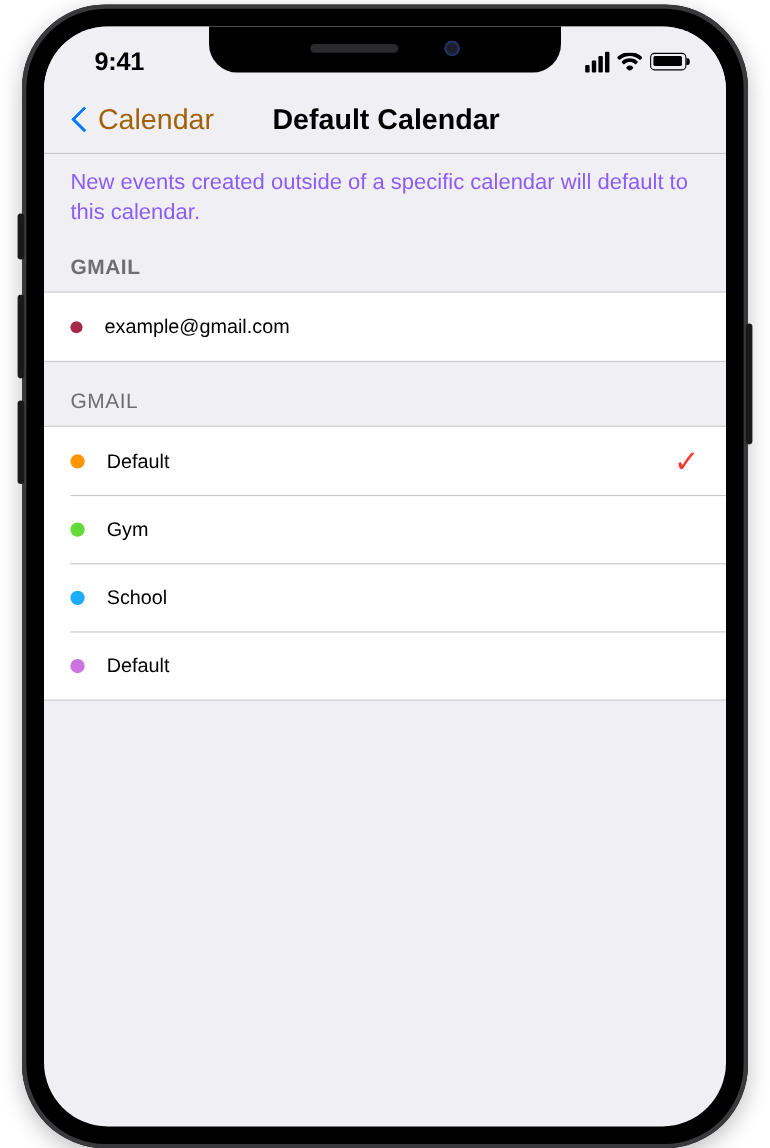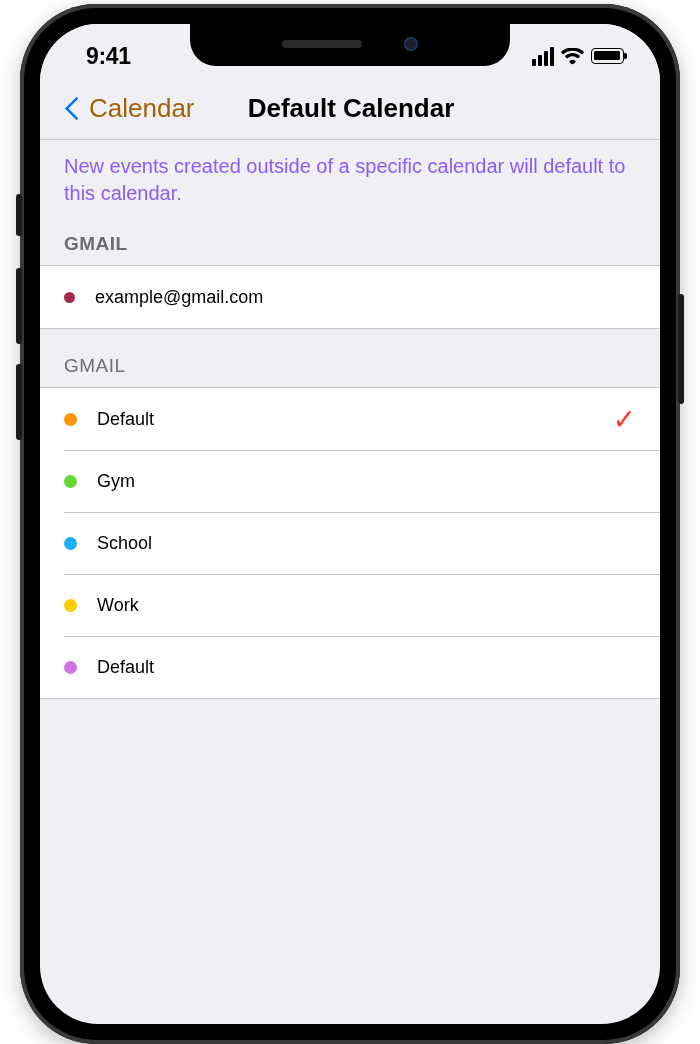--- a/index.html
+++ b/index.html
@@ -148,23 +148,19 @@
       </div>
       <div class="row">
         <span class="dot" style="background:#63da38"></span>
         <span class="row-label">Gym</span>
       </div>
       <div class="row">
         <span class="dot" style="background:#1badf8"></span>
         <span class="row-label">School</span>
       </div>
       <div class="row">
-        <span class="dot" style="background:#ffcc00"></span>
-        <span class="row-label">Work</span>
-      </div>
-      <div class="row">
         <span class="dot" style="background:#cc73e1"></span>
         <span class="row-label">Default</span>
       </div>
     </div>
 
   </div>
 </div>
 
 </body></html>

